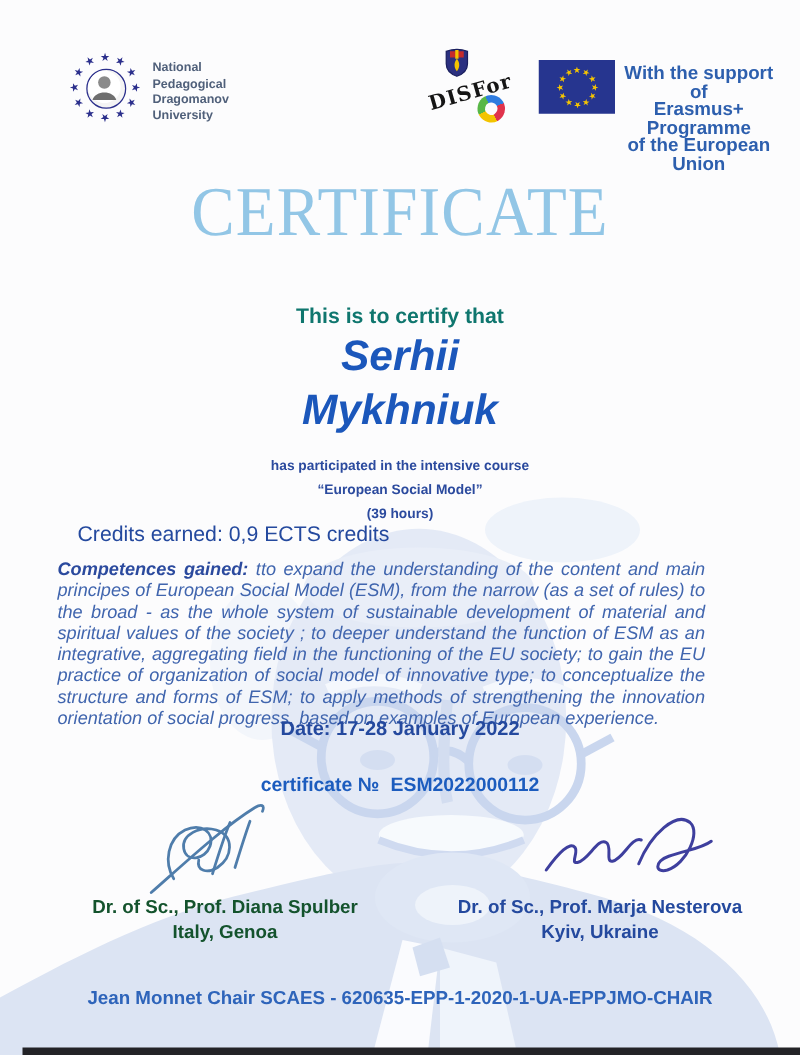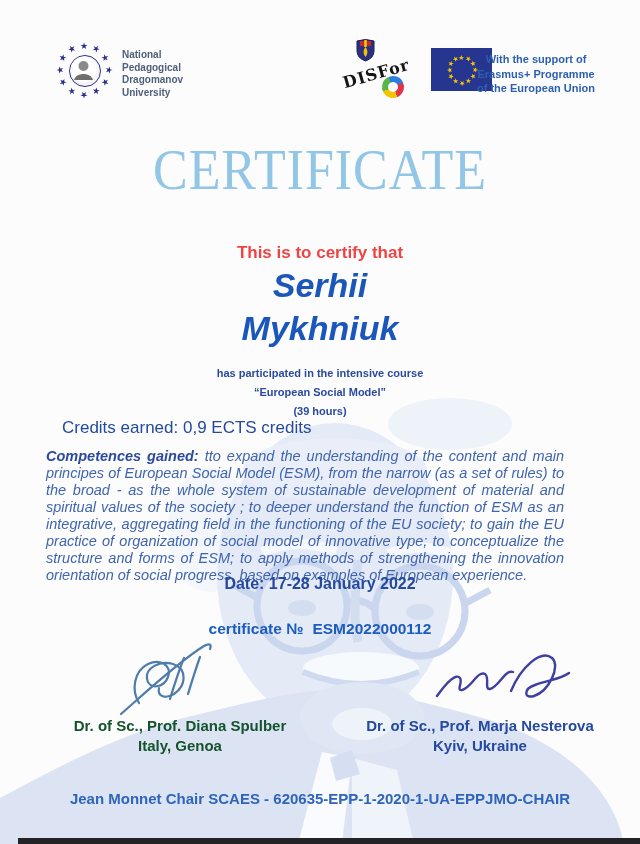--- a/index.html
+++ b/index.html
@@ -21,27 +21,27 @@
   .disfor{left:340px;top:36px;width:84px;height:62px;}
   .crest{position:absolute;left:16px;top:2px;}
   .disfor-word{position:absolute;left:2px;top:28px;font-family:"DejaVu Serif", serif;
       font-weight:bold;font-size:16px;color:#151515;transform:rotate(-16deg);letter-spacing:1px;}
   .swirl{position:absolute;left:42px;top:40px;width:22px;height:22px;border-radius:50%;
       background:conic-gradient(from -40deg,#2f7ce0 0 25%,#e0334c 25% 50%,#f3c400 50% 75%,#58b747 75% 100%);
       transform:rotate(15deg);}
   .swirl::after{content:"";position:absolute;left:6px;top:6px;right:6px;bottom:6px;
       border-radius:50%;background:#fcfcfd;}
   .eu-flag{left:431px;top:48px;width:61px;height:43px;background:#26358f;}
-  .erasmus{left:473px;top:52px;width:126px;text-align:center;
-      font-size:11px;font-weight:bold;color:#2d5fae;line-height:14.5px;}
+  .erasmus{left:496px;top:52px;width:126px;text-align:center;
+      font-size:15px;font-weight:bold;color:#2d5fae;line-height:14.5px;}
 
   
   .cert-title{top:138px;font-family:"Liberation Serif", serif;font-weight:400;
       font-size:56px;color:#92c6e6;letter-spacing:1px;transform:scaleX(.93);}
-  .certify-line{top:243px;font-size:17px;font-weight:bold;color:#ef4444;}
+  .certify-line{top:243px;font-size:17px;font-weight:bold;color:#0f766e;}
   .recipient{top:264px;font-size:34px;font-weight:bold;font-style:italic;
       color:#1b57bb;line-height:43px;}
   .course{top:364px;font-size:11px;font-weight:bold;color:#2b4a9e;line-height:19px;}
   .credits{left:62px;top:418px;font-size:17px;font-weight:normal;color:#24499e;}
   .competences{left:46px;top:448px;width:518px;font-size:14.5px;font-style:italic;
       color:#4065ae;line-height:17px;text-align:justify;}
   .competences .label{font-weight:bold;color:#2b4a9e;}
   .date-line{top:575px;font-size:16px;font-weight:bold;color:#24499e;}
   .cert-no{top:604px;font-size:15.5px;font-weight:bold;color:#1c5cbe;margin-top:16px;}
   .cert-no .val{margin-left:9px;}

